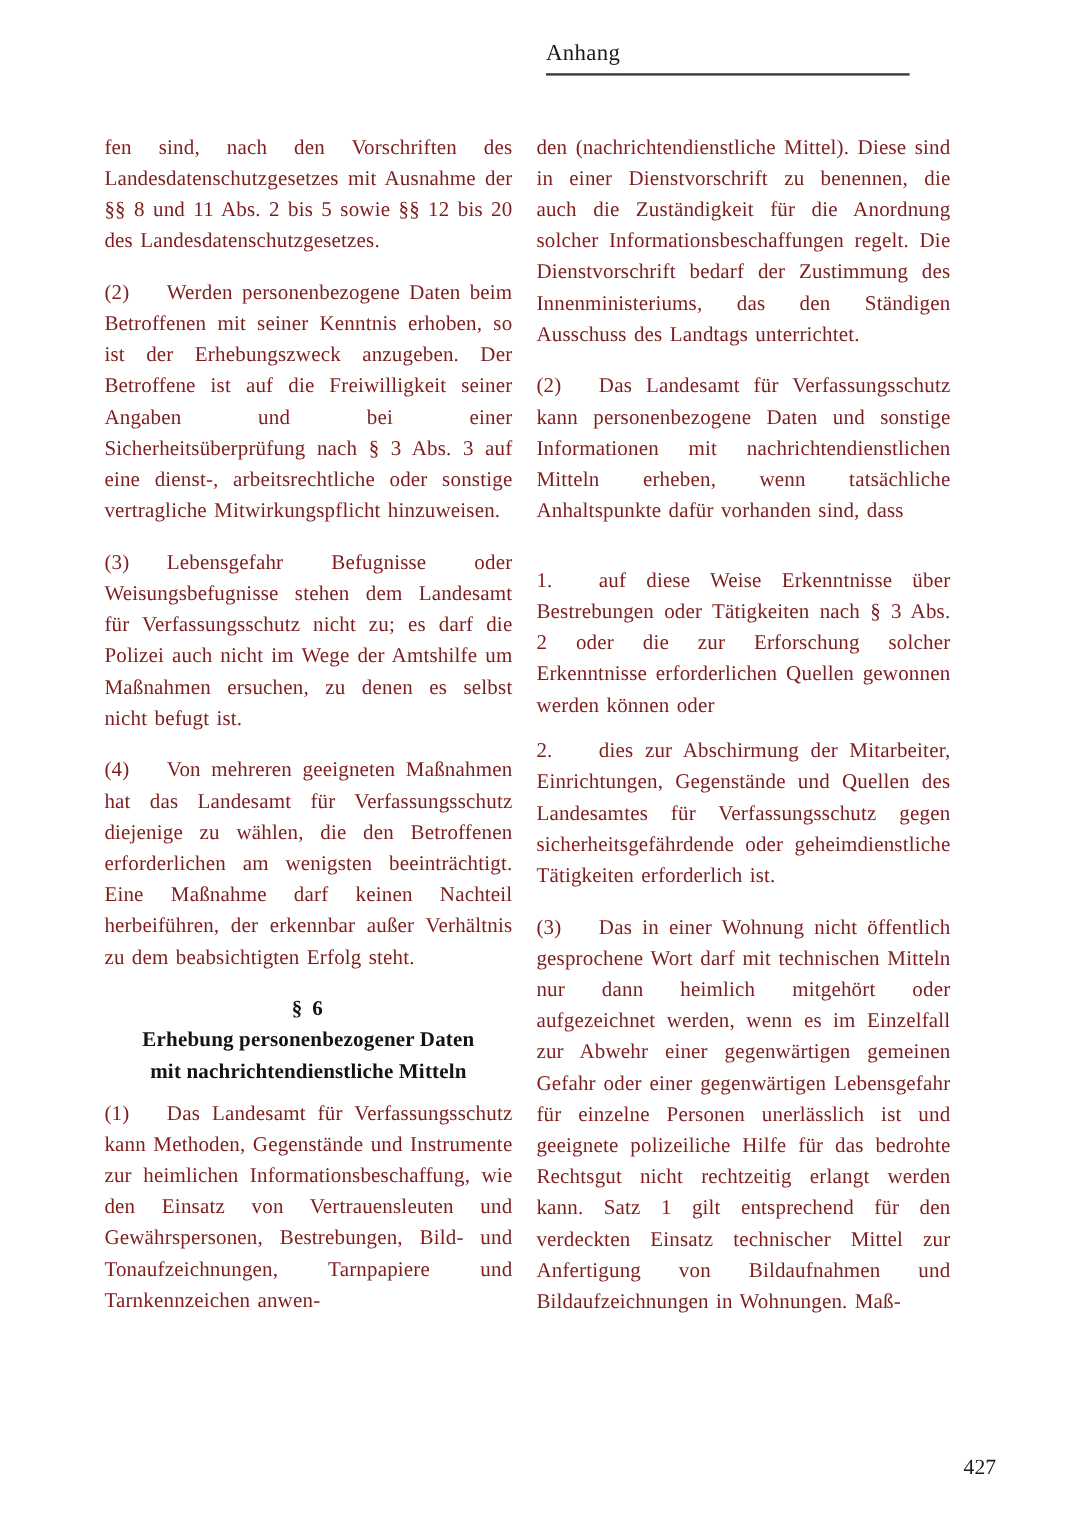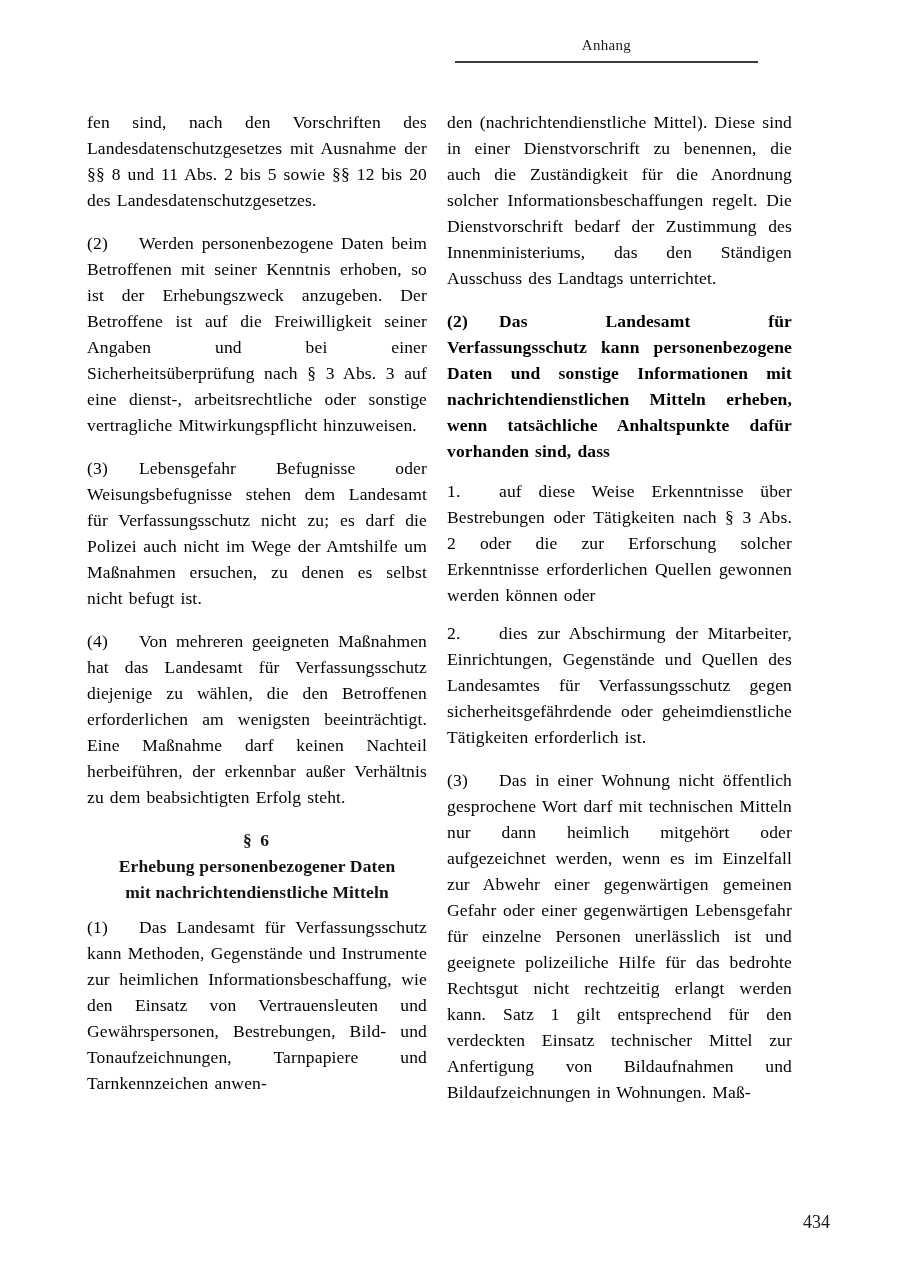--- a/index.html
+++ b/index.html
@@ -20,22 +20,22 @@
 
   
   .running-header {
     position: absolute;
     top: 34px;
     left: 455px;
     width: 303px;
   }
   .header-title {
     display: block;
-    text-align: center;
-    font-size: 15px;
+    text-align: left;
+    font-size: 19px;
     line-height: 22px;
     letter-spacing: 0.3px;
     color: #1a1a1a;
   }
   .header-rule {
     margin-top: 5px;
     height: 2px;
     background: #3c3c3c;
   }
 
@@ -51,28 +51,28 @@
   .col { width: 340px; }
   .col-right { width: 345px; }
 
   p.para {
     margin: 0 0 17px 0;
     font-size: 17.5px;
     line-height: 26px;
     letter-spacing: 0.15px;
     word-spacing: 1.5px;
     text-align: justify;
-    color: #000000;
+    color: #7f1d1d;
   }
   p.para:last-child { margin-bottom: 0; }
   .pnum {
     display: inline-block;
     min-width: 52px;
   }
-  p.loose { margin-bottom: 14px; font-weight: bold; }
+  p.loose { margin-bottom: 32px; }
   p.tight { margin-bottom: 12px; }
 
   .heading {
     margin: 10px 0 9px 0;
     text-align: center;
     font-weight: bold;
     font-size: 17.5px;
     line-height: 26px;
     letter-spacing: 0.15px;
     color: #141414;
@@ -126,15 +126,15 @@
 
       <p class="para tight"><span class="pnum">1.</span><span>auf diese Weise Erkenntnisse über Bestrebungen oder Tätigkeiten nach § 3 Abs. 2 oder die zur Erforschung solcher Erkenntnisse erforderlichen Quellen gewonnen werden können oder</span></p>
 
       <p class="para"><span class="pnum">2.</span><span>dies zur Abschirmung der Mitarbeiter, Einrichtungen, Gegenstände und Quellen des Landesamtes für Verfassungsschutz gegen sicherheitsgefährdende oder geheimdienstliche Tätigkeiten erforderlich ist.</span></p>
 
       <p class="para"><span class="pnum">(3)</span><span>Das in einer Wohnung nicht öffentlich gesprochene Wort darf mit technischen Mitteln nur dann heimlich mitgehört oder aufgezeichnet werden, wenn es im Einzelfall zur Abwehr einer gegenwärtigen gemeinen Gefahr oder einer gegenwärtigen Lebensgefahr für einzelne Personen unerlässlich ist und geeignete polizeiliche Hilfe für das bedrohte Rechtsgut nicht rechtzeitig erlangt werden kann. Satz 1 gilt entsprechend für den verdeckten Einsatz technischer Mittel zur Anfertigung von Bildaufnahmen und Bildaufzeichnungen in Wohnungen. Maß-</span></p>
     </div>
 
   </div>
 
-  <div class="folio">434</div>
+  <div class="folio">427</div>
 
 </div>
 
 </body></html>

